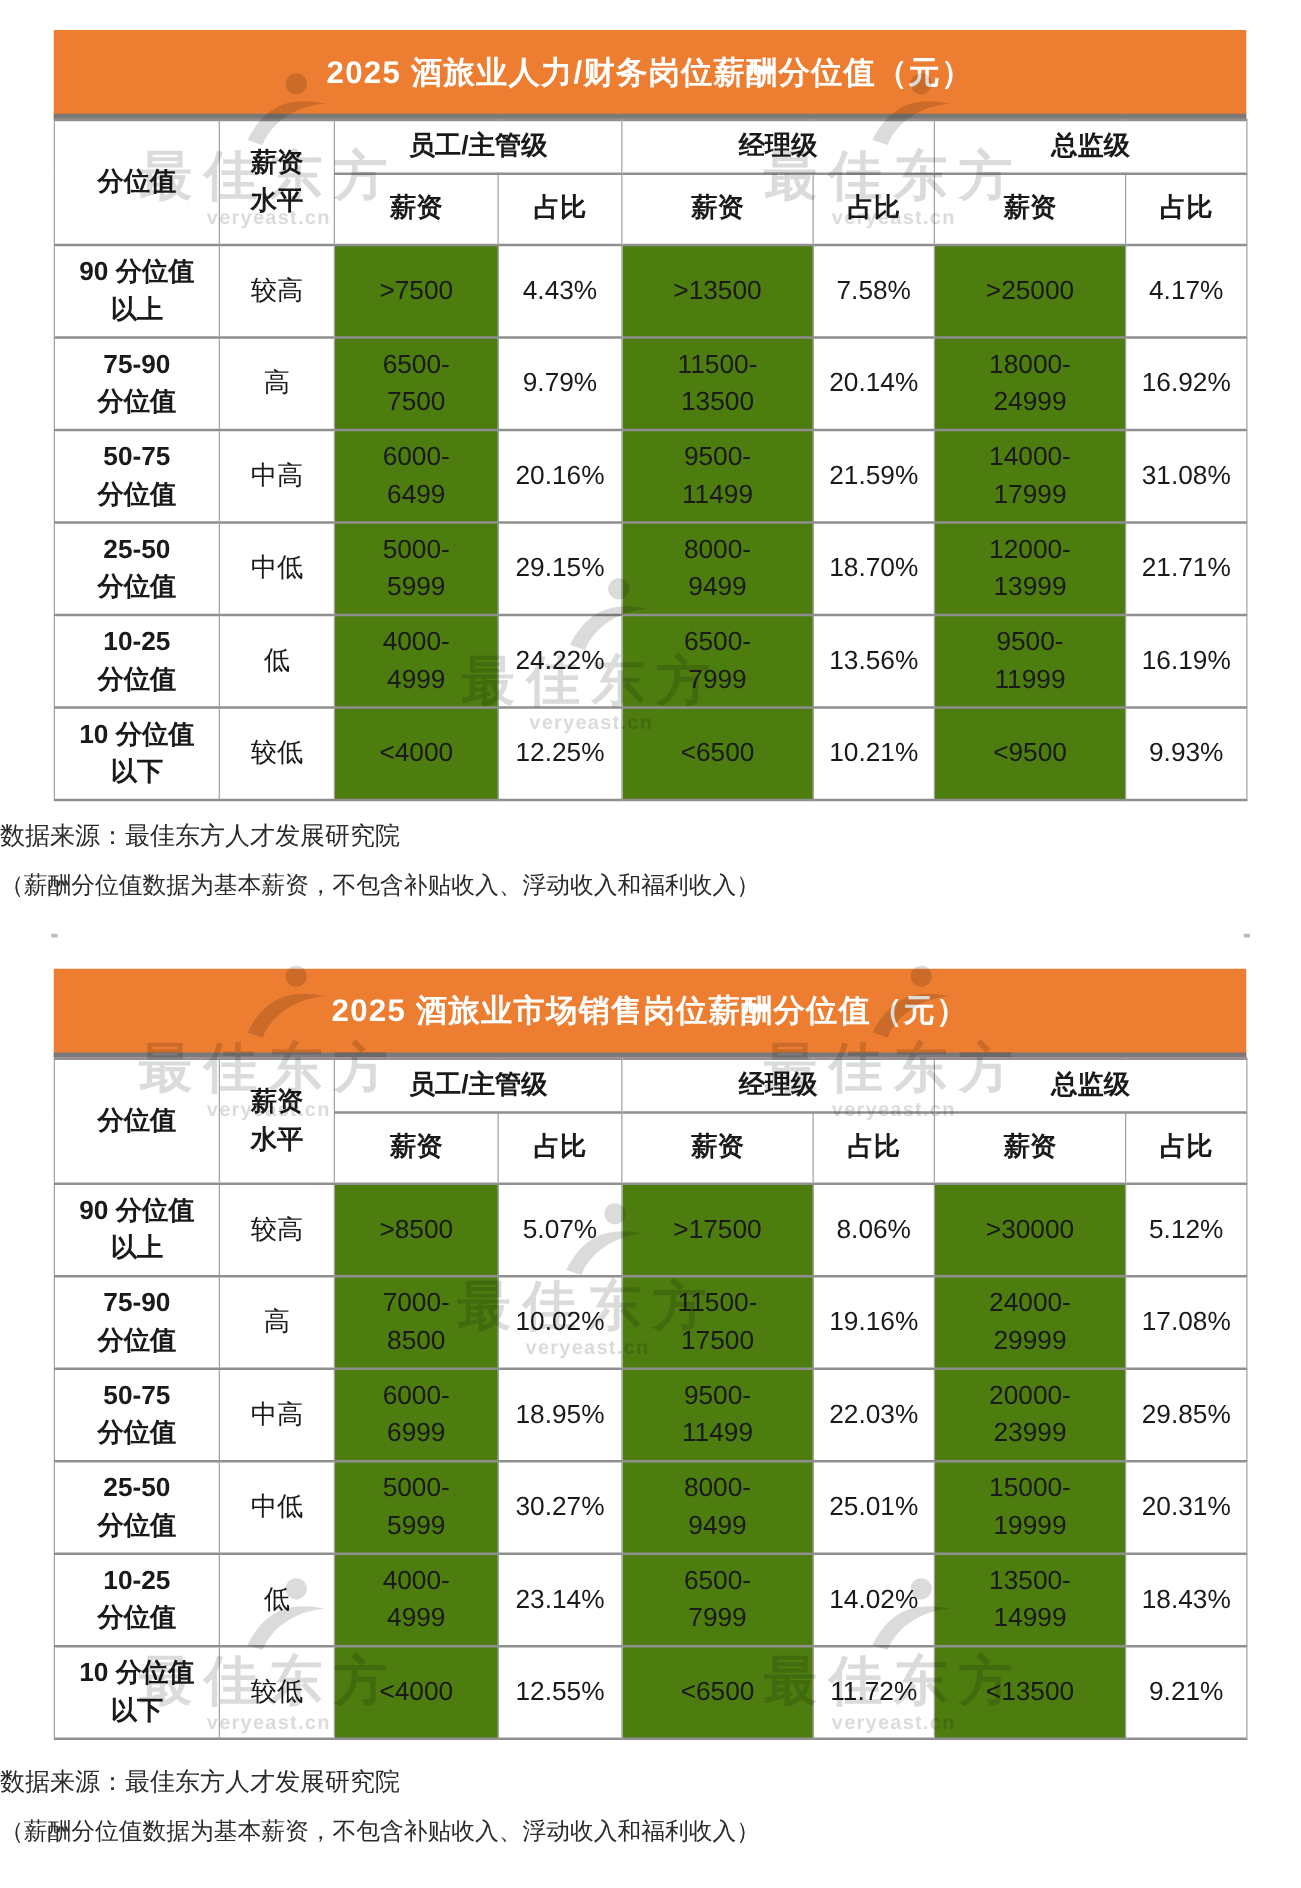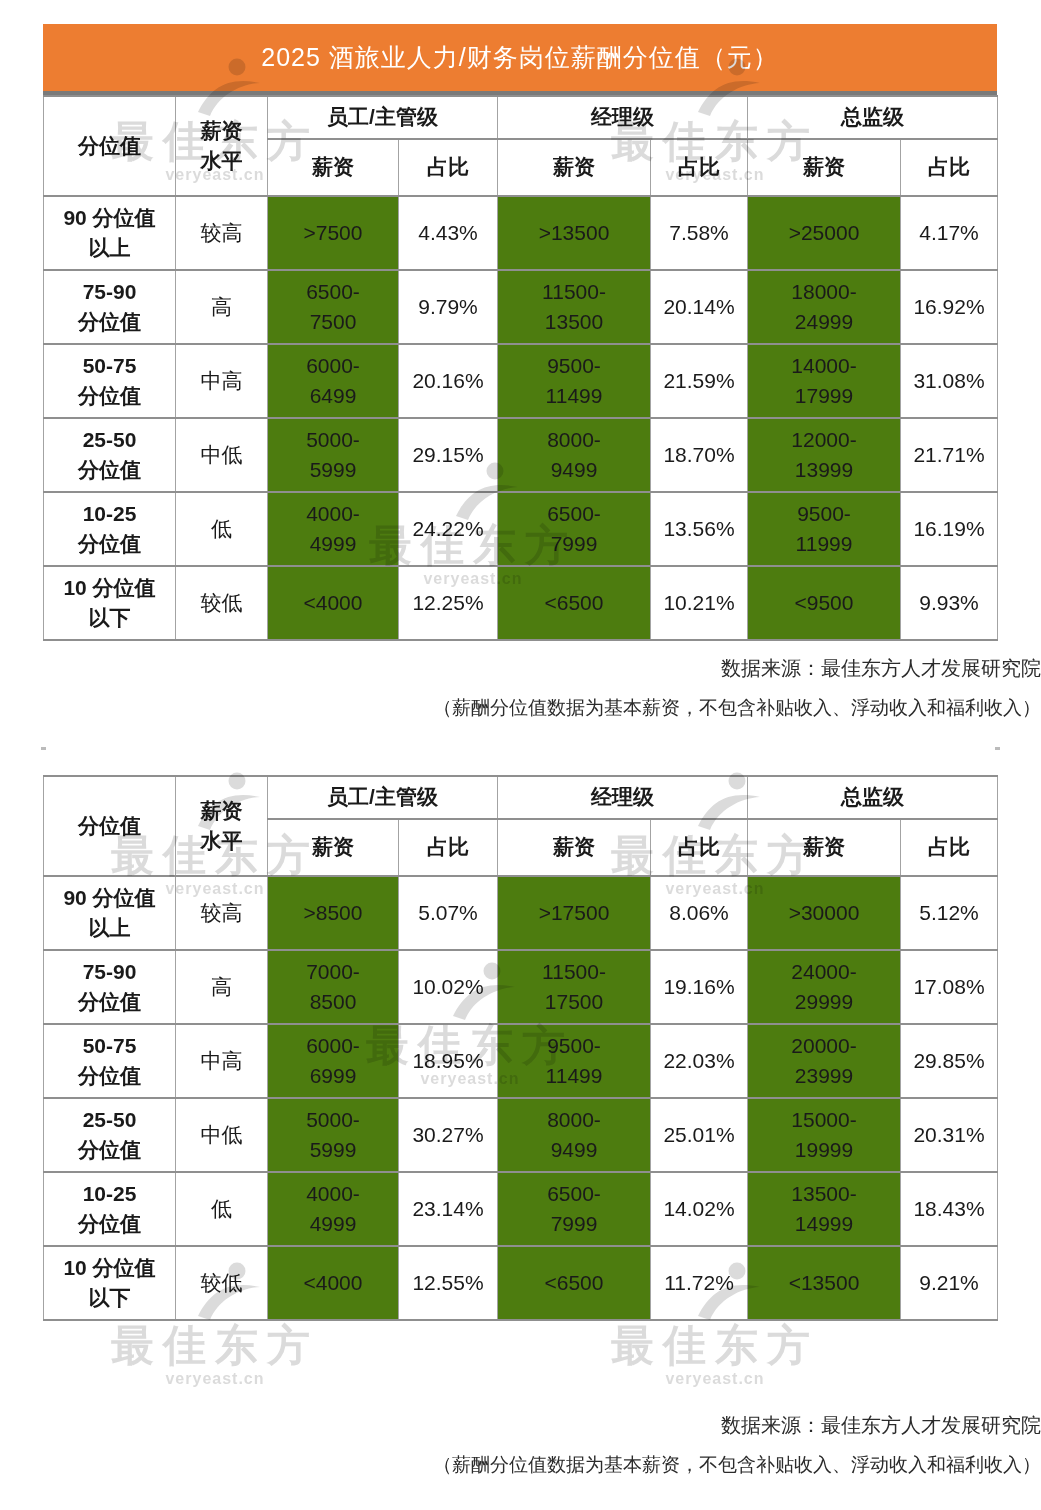--- a/index.html
+++ b/index.html
@@ -7,36 +7,36 @@
     width:1041px;height:1510px;position:relative;background:#ffffff;
     font-family:"Liberation Sans","DejaVu Sans",sans-serif;color:#1a1a1a;
     overflow:hidden;
   }
   .tblwrap{position:absolute;left:43px;width:954px;}
   #sec1{top:24px;}
   #sec2{top:775px;}
   .titlebar{
     height:67px;background:#ED7D31;border-bottom:4px solid #7a7a7a;
     display:flex;align-items:center;justify-content:center;
-    color:#ffffff;font-weight:normal;font-size:25px;letter-spacing:1px;
+    color:#ffffff;font-weight:bold;font-size:25px;letter-spacing:1px;
   }
   table{border-collapse:collapse;width:954px;table-layout:fixed;}
   th,td{
     border-left:1px solid #a3a3a3;border-right:1px solid #a3a3a3;
     border-top:2px solid #8f8f8f;border-bottom:2px solid #8f8f8f;
     text-align:center;vertical-align:middle;padding:0;
     white-space:pre-line;line-height:1.45;font-size:21px;
   }
   thead tr.group th{height:41px;}
   thead tr.sub th{height:55px;}
   th{font-weight:bold;background:#ffffff;}
   tbody td{height:72px;background:#ffffff;}
   td.gray{background:#4d7c0f;}
   td.plabel{font-weight:bold;}
-  .note{position:absolute;left:0;width:1041px;text-align:right;color:#2b2b2b;}
+  .note{position:absolute;left:0;width:1041px;text-align:left;color:#2b2b2b;}
   .note .l1{font-size:20px;margin-bottom:13px;}
   .note .l2{font-size:19px;}
   #note1{top:655px;}
   #note2{top:1412px;}
   .wm{
     position:absolute;width:230px;text-align:center;color:#737373;
     opacity:0.26;mix-blend-mode:multiply;pointer-events:none;z-index:6;
     line-height:1;
   }
   .wm .fig{display:block;margin:0 auto 2px 96px;}
@@ -160,20 +160,21 @@
     </tbody>
   </table>
 </div>
 
 <div class="note" id="note1">
   <div class="l1">数据来源：最佳东方人才发展研究院</div>
   <div class="l2">（薪酬分位值数据为基本薪资，不包含补贴收入、浮动收入和福利收入）</div>
 </div>
 
 <div class="tblwrap" id="sec2">
+  <div class="titlebar">2025 酒旅业市场销售岗位薪酬分位值（元）</div>
   <table>
     <colgroup>
       <col style="width:132px">
         <col style="width:92px">
         <col style="width:131px">
         <col style="width:99px">
       <col style="width:153px">
         <col style="width:97px">
         <col style="width:153px">
         <col style="width:97px">

